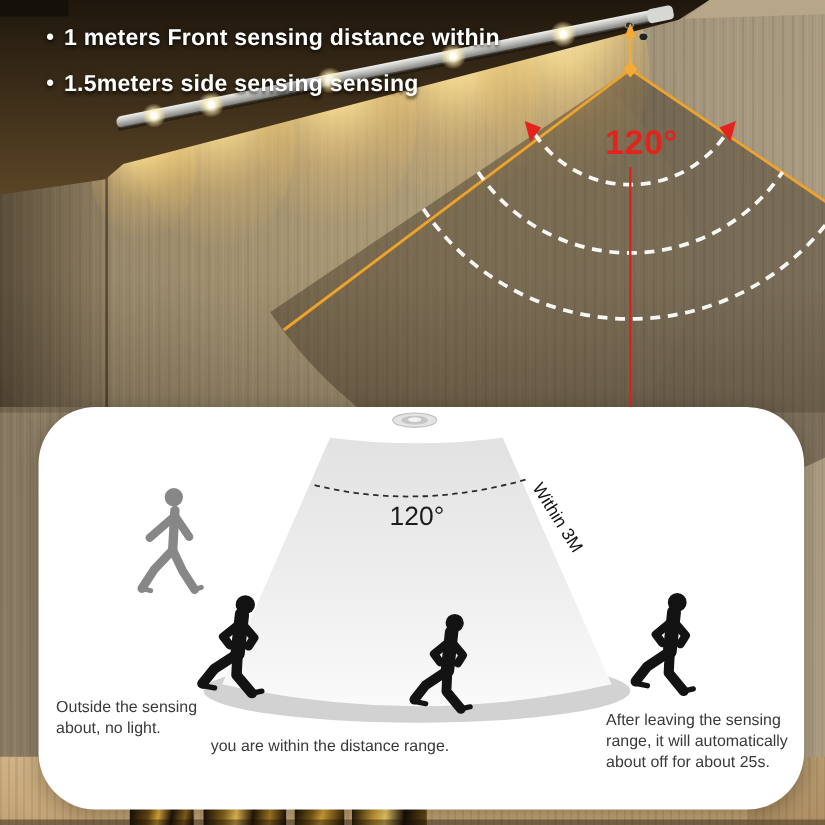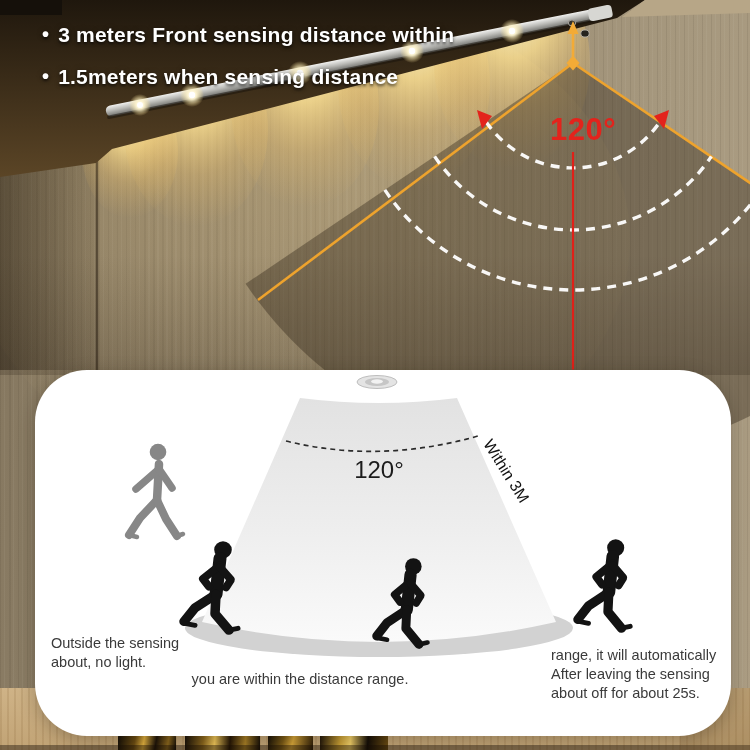--- a/index.html
+++ b/index.html
@@ -146,25 +146,25 @@
 
     <g fill="#e3231c">
       <polygon points="477,110 492,116 482,129"></polygon>
       <polygon points="669,110 654,116 664,129"></polygon>
     </g>
     <line x1="573" y1="152" x2="573" y2="369.5" stroke="#e02018" stroke-width="2.2"></line>
   </svg>
 
   <div class="bullet-row" id="bullet-row-1">
     <span class="bullet-dot">•</span>
-    <span>3 meters Front sensing distance within</span>
+    <span>1 meters Front sensing distance within</span>
   </div>
   <div class="bullet-row" id="bullet-row-2">
     <span class="bullet-dot">•</span>
-    <span>1.5meters when sensing distance</span>
+    <span>1.5meters side sensing sensing</span>
   </div>
 
   <div class="abs" id="fan-angle-label">120°</div>
 
   <div id="bottom-wood" class="abs">
     <div class="brass" style="left:118px;top:44px;width:58px;height:18px;
       background:linear-gradient(100deg,#0e0a05 0%,#6b4c12 30%,#e3b23f 45%,#1c1208 65%,#8a661d 85%,#0e0a05 100%);"></div>
     <div class="brass" style="left:185px;top:42px;width:75px;height:20px;
       background:linear-gradient(95deg,#120c06 0%,#8a661d 25%,#f0c75a 40%,#241504 60%,#a87f26 80%,#120c06 100%);"></div>
     <div class="brass" style="left:268px;top:44px;width:45px;height:18px;
@@ -228,19 +228,19 @@
     <div class="abs" id="panel-within-label">Within 3M</div>
 
     <div class="caption" id="caption-left">
       <div>Outside the sensing</div>
       <div>about, no light.</div>
     </div>
     <div class="caption" id="caption-center">
       <div>you are within the distance range.</div>
     </div>
     <div class="caption" id="caption-right">
+      <div>After leaving the sensing</div>
       <div>range, it will automatically</div>
-      <div>After leaving the sensing</div>
       <div>about off for about 25s.</div>
     </div>
   </div>
 
 </div>
 
 </body></html>

